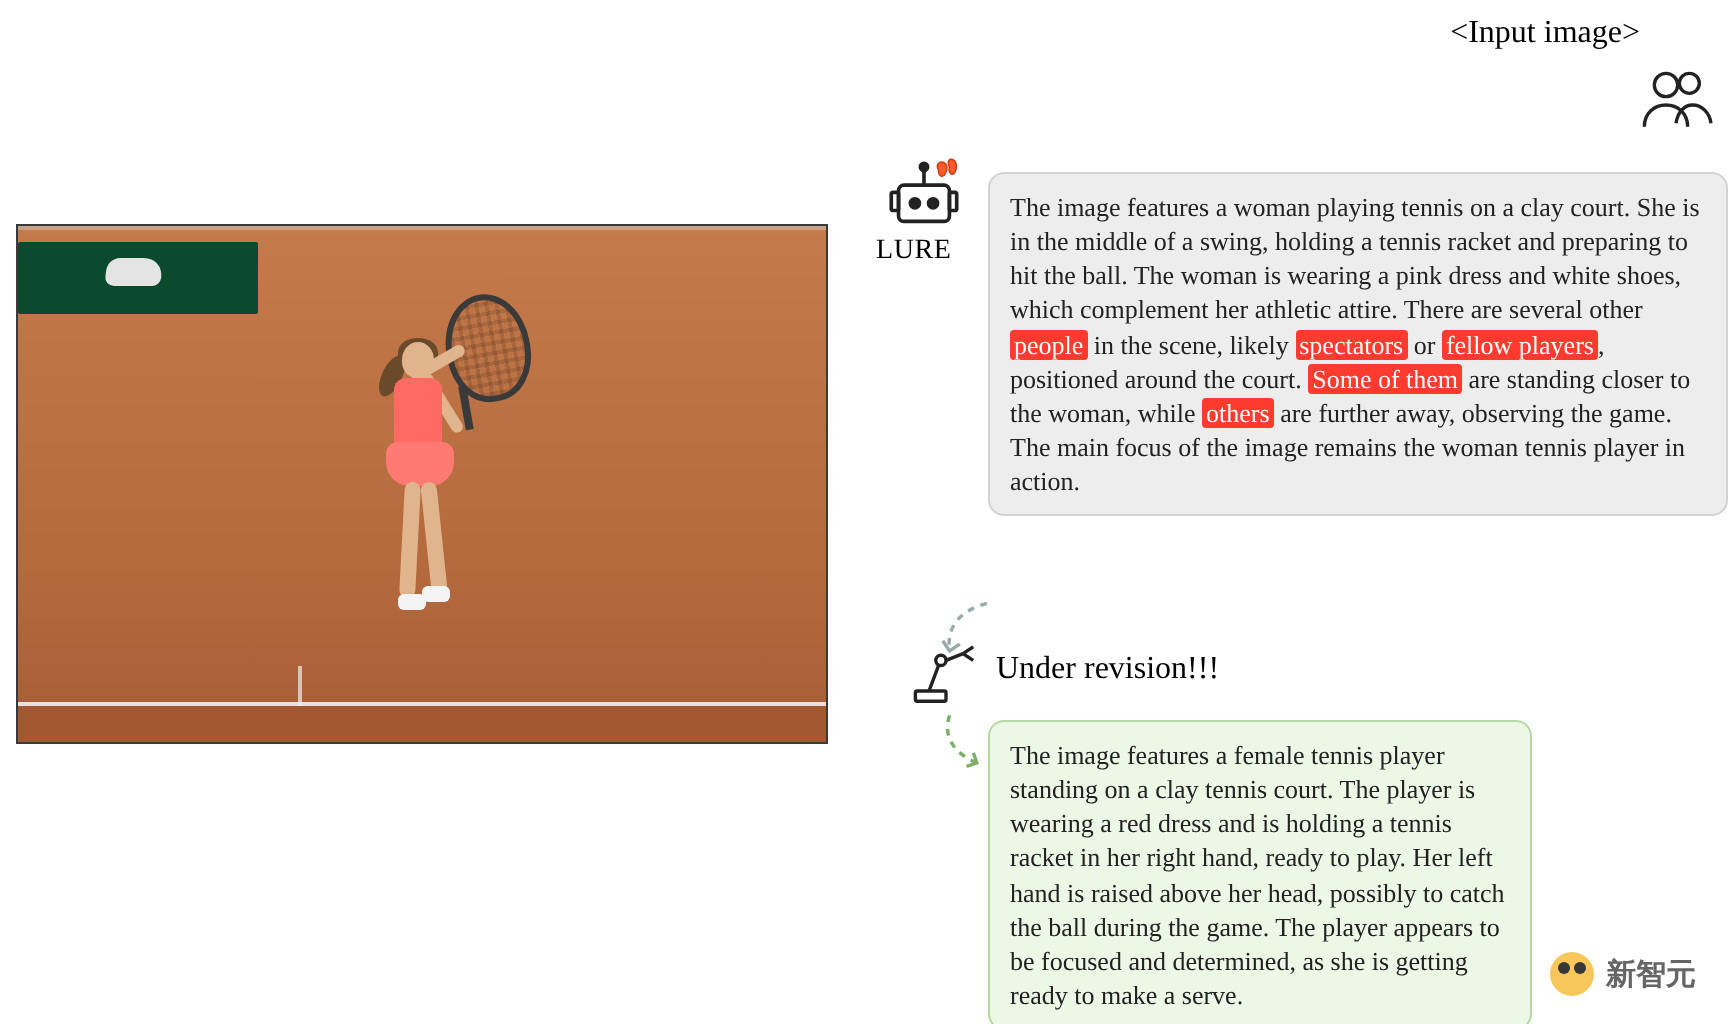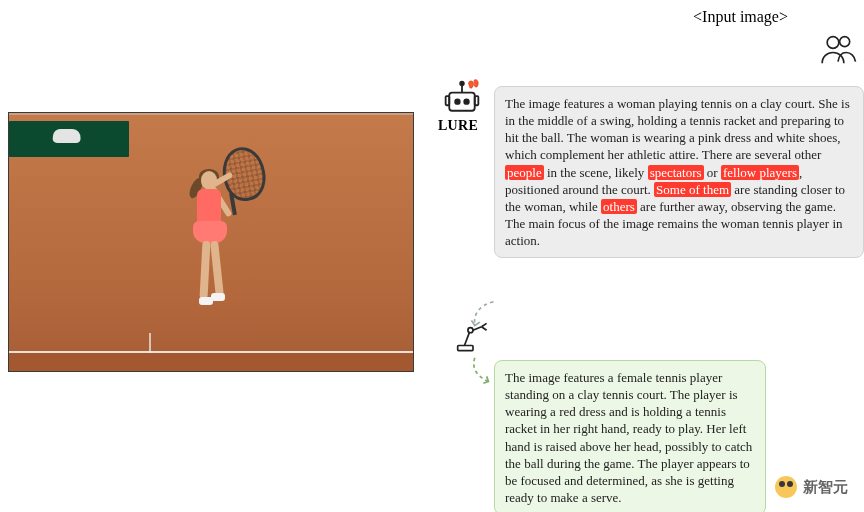--- a/index.html
+++ b/index.html
@@ -55,36 +55,36 @@
     position:absolute; left:36px; top:-24px; width:42px; height:54px;
     border:3px solid #3a3a3a; border-radius:50% 50% 46% 46%;
     transform: rotate(-10deg);
     background: repeating-linear-gradient(0deg, rgba(0,0,0,0.12) 0 2px, transparent 2px 5px),
                 repeating-linear-gradient(90deg, rgba(0,0,0,0.12) 0 2px, transparent 2px 5px);
   }
   .racket-handle{position:absolute; left:44px; top:22px; width:4px; height:22px; background:#3a3a3a; transform:rotate(-10deg);}
 
   
   .input-label {
-    position:absolute; right:76px; top:8px;
+    position:absolute; right:44px; top:8px;
     font-size:16px;
   }
   .user-bubble {
     position:absolute; right:56px; top:34px;
     background:#e9f1fb; border:1px solid #8fb4e2; border-radius:6px;
     padding:8px 14px; font-size:16px;
   }
   .user-icon {
     position:absolute; right:6px; top:32px; width:40px; height:36px;
     color:#333;
   }
   .user-icon svg { width:40px; height:36px; }
 
   .lure-icon { position:absolute; left:442px; top:78px; width:40px; height:42px; }
-  .lure-label { position:absolute; left:438px; top:118px; font-size:14px; letter-spacing:0.02em;font-weight:bold; }
+  .lure-label { position:absolute; left:438px; top:118px; font-size:14px; letter-spacing:0.02em; }
 
   .gray-bubble {
     position:absolute; left:494px; top:86px; width:370px;
     background:#ededed; border:1px solid #d2d2d2; border-radius:8px;
     padding:8px 10px;
     font-size:13px; line-height:1.32;
     color:#222;
   }
   mark.r { background:#ff3a2e; color:#fff; padding:0 2px; border-radius:2px;}
 
@@ -190,20 +190,21 @@
     <svg viewBox="0 0 40 40">
       <g stroke="#222" stroke-width="2" fill="none">
         <rect x="2" y="30" width="18" height="6" rx="1"></rect>
         <line x1="10" y1="30" x2="16" y2="14"></line>
         <circle cx="17" cy="12" r="3"></circle>
         <line x1="20" y1="12" x2="30" y2="8"></line>
         <path d="M30 8 L36 4 M30 8 L36 12"></path>
       </g>
     </svg>
   </div>
+  <div class="revision-label">Under revision!!!</div>
 
   <div class="arrow2">
     <svg viewBox="0 0 40 34">
       <path d="M8 2 C 4 14 10 24 24 30" fill="none" stroke="#7fae6a" stroke-width="2" stroke-dasharray="4 4"></path>
       <path d="M18 32 L24 30 L22 24" fill="none" stroke="#7fae6a" stroke-width="2"></path>
     </svg>
   </div>
 
   <div class="green-bubble">
     <span>The image features a female tennis player standing on a clay tennis court. The player is wearing a red dress and is holding a tennis racket in her right hand, ready to play. Her left hand is raised above her head, possibly to catch the ball during the game. The player appears to be focused and determined, as she is getting ready to make a serve.</span>

